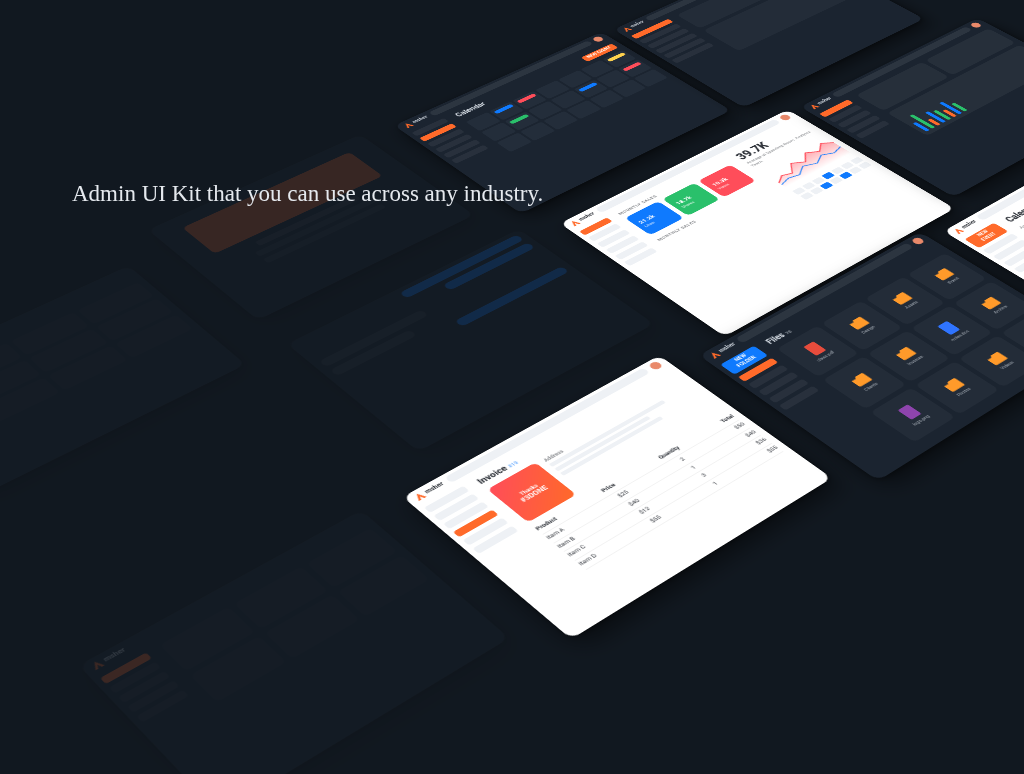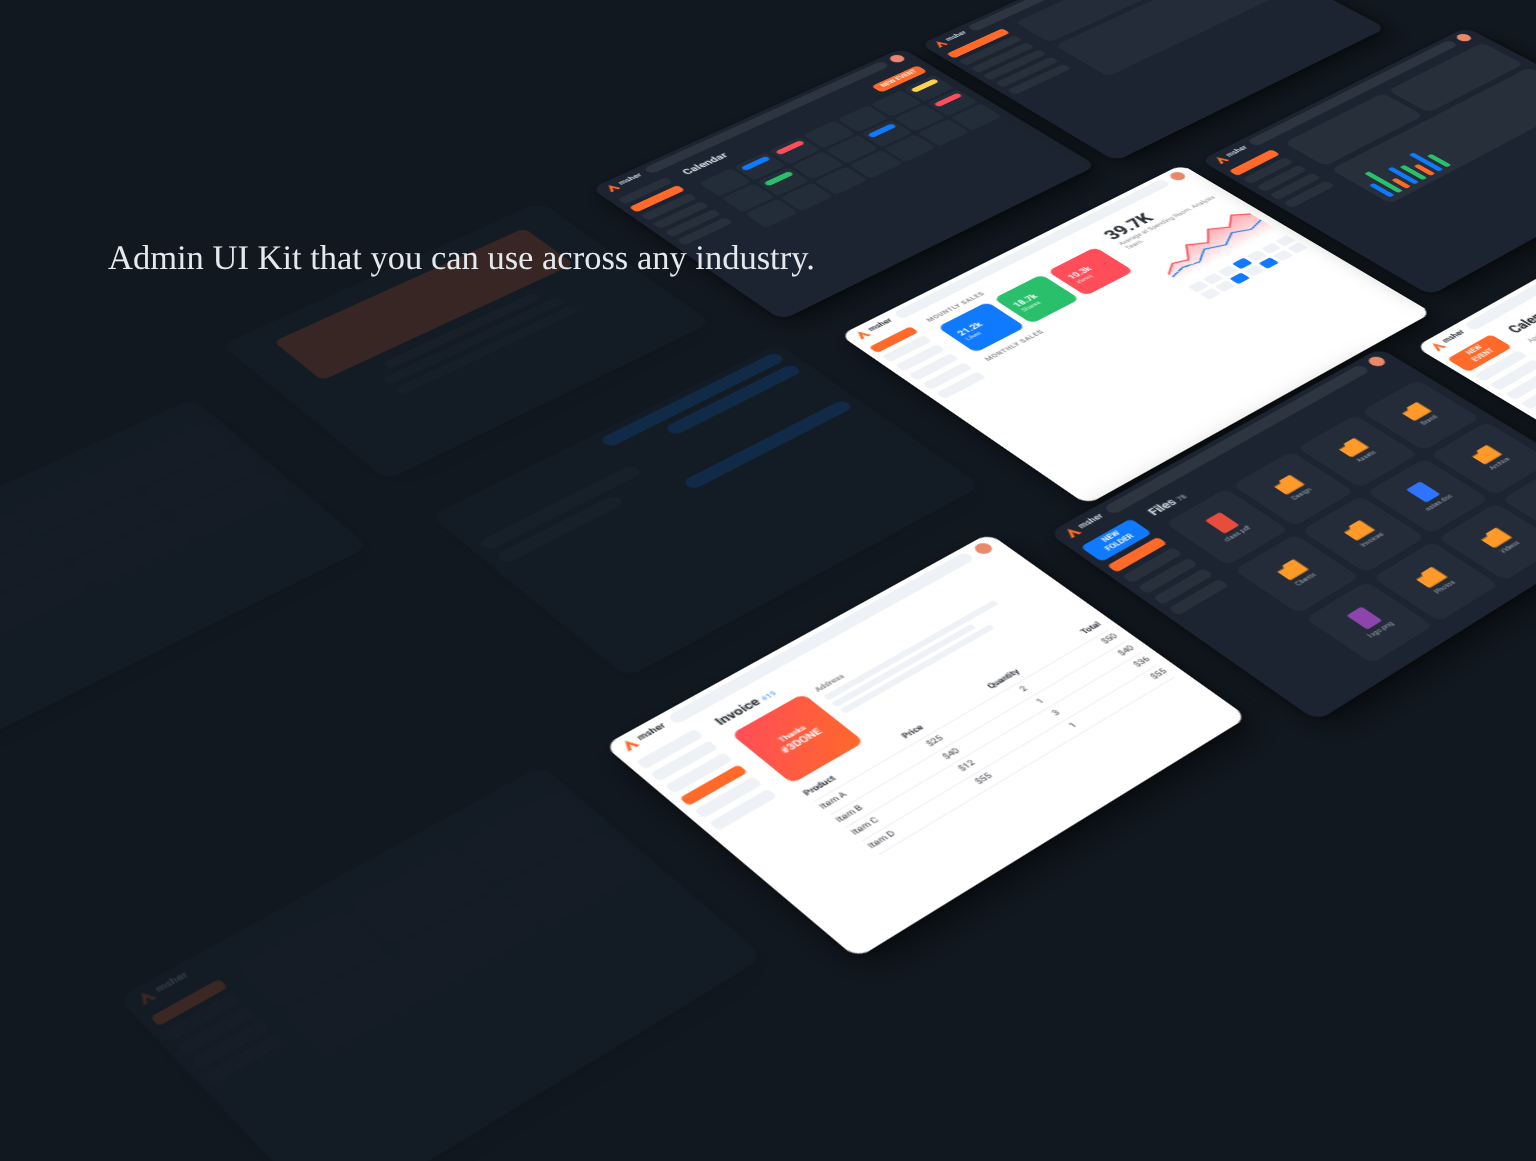--- a/index.html
+++ b/index.html
@@ -20,21 +20,21 @@
     max-width: 520px;
   }
   .hero-text h1 {
     font-weight: 800;
     font-size: 46px;
     line-height: 1.15;
     letter-spacing: -0.5px;
     color: #fff;
   }
   .hero-text p {
-    margin-top: 16px;
+    margin-top: 38px;
     font-weight: 300;
     font-size: 23px;
     line-height: 1.65;
     color: #e5e9ee;
     font-family: Georgia, "Times New Roman", serif;
   }
 
   
   .stage {
     position: absolute;

